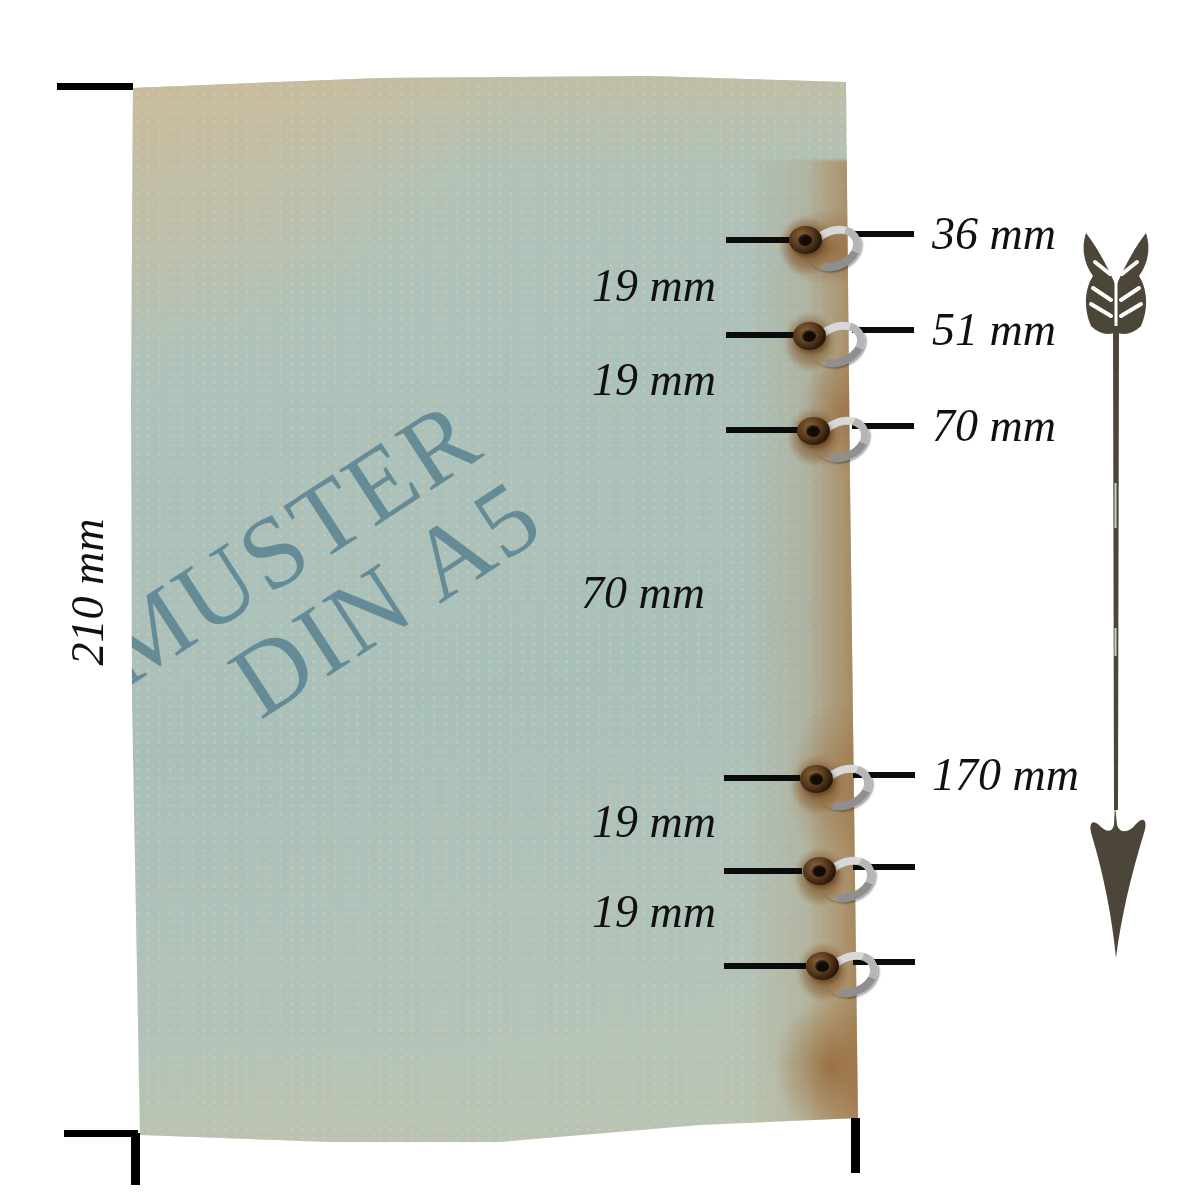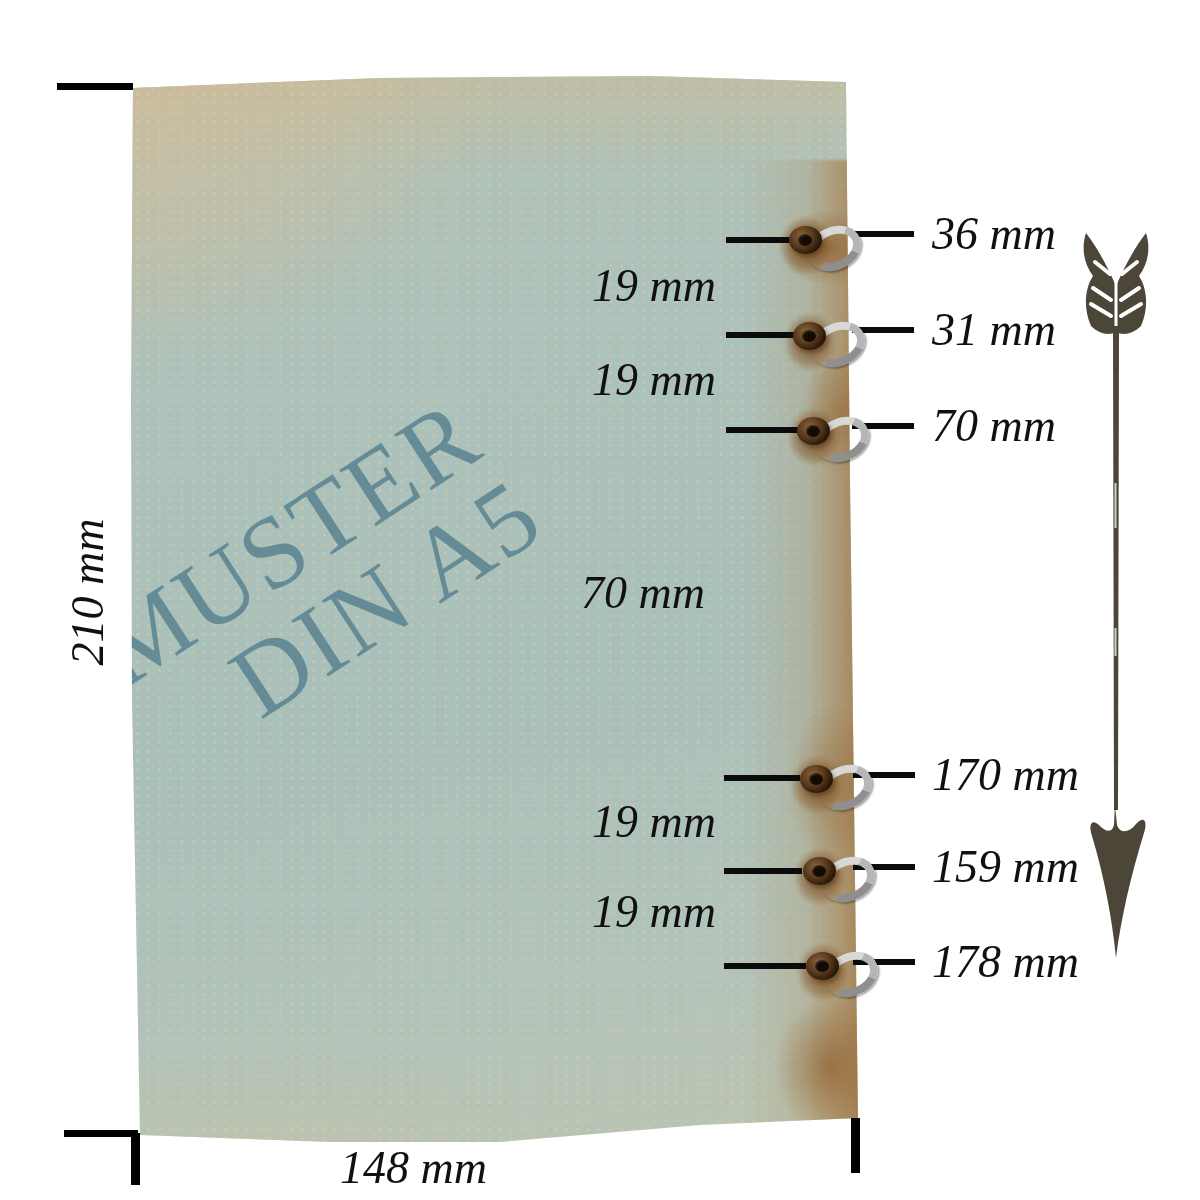--- a/index.html
+++ b/index.html
@@ -120,21 +120,21 @@
   <div class="dim-label" style="left:932px;top:206px">36 mm</div>
 
   <div class="dim-label" style="left:592px;top:258px">19 mm</div>
 
   <div class="hline" style="left:726px;top:332px;width:70px"></div>
   <div class="hline" style="left:852px;top:327px;width:62px"></div>
   <div class="eyelet" style="left:810px;top:336px">
     <div class="ring"></div>
     <div class="grommet"></div>
   </div>
-  <div class="dim-label" style="left:932px;top:302px">31 mm</div>
+  <div class="dim-label" style="left:932px;top:302px">51 mm</div>
 
   <div class="dim-label" style="left:592px;top:352px">19 mm</div>
 
   <div class="hline" style="left:726px;top:427px;width:74px"></div>
   <div class="hline" style="left:852px;top:423px;width:62px"></div>
   <div class="eyelet" style="left:814px;top:431px">
     <div class="ring"></div>
     <div class="grommet"></div>
   </div>
   <div class="dim-label" style="left:932px;top:398px">70 mm</div>
@@ -150,34 +150,31 @@
   <div class="dim-label" style="left:932px;top:747px">170 mm</div>
 
   <div class="dim-label" style="left:592px;top:794px">19 mm</div>
 
   <div class="hline" style="left:724px;top:868px;width:78px"></div>
   <div class="hline" style="left:853px;top:864px;width:62px"></div>
   <div class="eyelet" style="left:820px;top:871px">
     <div class="ring"></div>
     <div class="grommet"></div>
   </div>
-  <div class="dim-label" style="left:932px;top:839px">159 mm</div>
 
   <div class="dim-label" style="left:592px;top:884px">19 mm</div>
 
   <div class="hline" style="left:724px;top:963px;width:82px"></div>
   <div class="hline" style="left:853px;top:959px;width:62px"></div>
   <div class="eyelet" style="left:823px;top:966px">
     <div class="ring"></div>
     <div class="grommet"></div>
   </div>
-  <div class="dim-label" style="left:932px;top:934px">178 mm</div>
 
   <div class="dim-label height-label">210 mm</div>
-  <div class="dim-label" style="left:340px;top:1140px">148 mm</div>
 
   <svg class="arrow" viewBox="0 0 92 735">
     <path fill="#4b4637" d="M46,58 C39,42 29,22 16,5 C11,20 14,36 23,48 C15,60 13,80 21,98 C29,106 39,108 46,104 C53,108 63,106 71,98 C79,80 77,60 69,48 C78,36 81,20 76,5 C63,22 53,42 46,58 Z"></path>
     <path stroke="#ffffff" stroke-width="3" fill="none" d="M46,16 L46,102"></path>
     <path stroke="#ffffff" stroke-width="4" stroke-linecap="round" fill="none" d="M25,34 L40,46 M67,34 L52,46 M23,60 L41,72 M69,60 L51,72 M21,76 L41,88 M71,76 L51,88"></path>
     <path fill="#4b4637" d="M43,98 L49,98 L48,582 L44,582 Z"></path>
     <path stroke="#ffffff" stroke-width="2" stroke-opacity="0.75" fill="none" d="M45.5,255 L45.5,300 M45.5,400 L45.5,428"></path>
     <path fill="#4b4637" d="M46,730 C42,690 34,648 22,608 C18,596 22,590 30,598 C36,604 42,605 44,597 L45,577 L47,597 C50,606 59,605 66,596 C74,587 78,593 74,605 C61,647 51,690 46,730 Z"></path>
   </svg>
 

